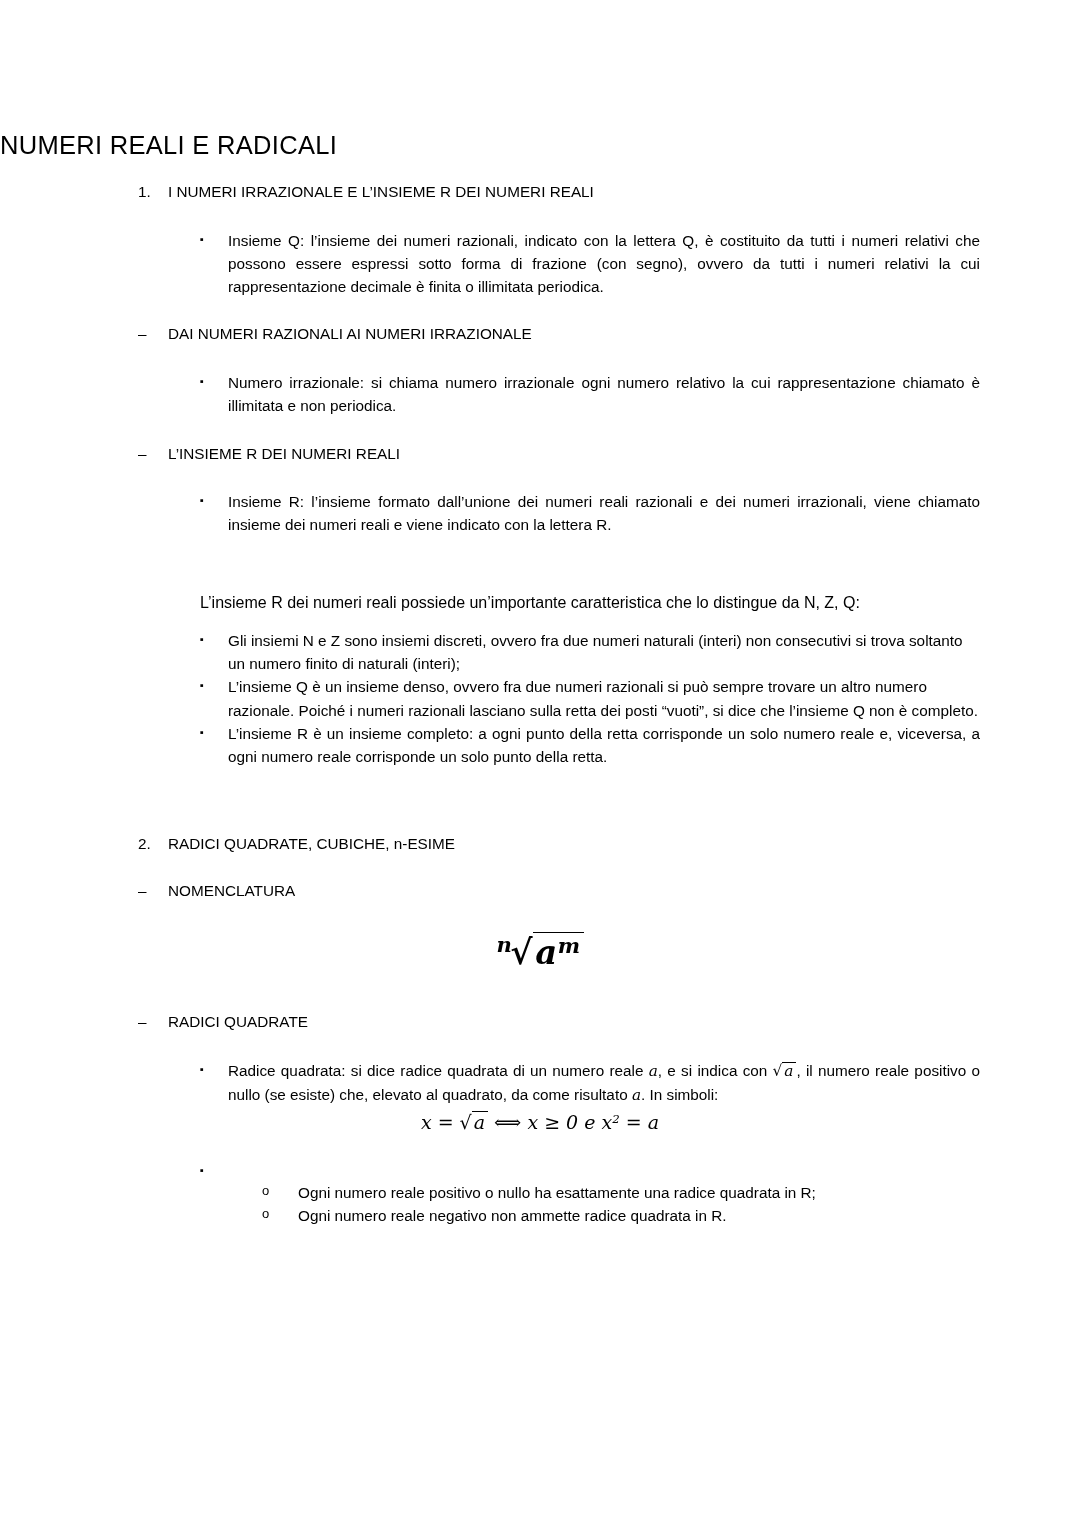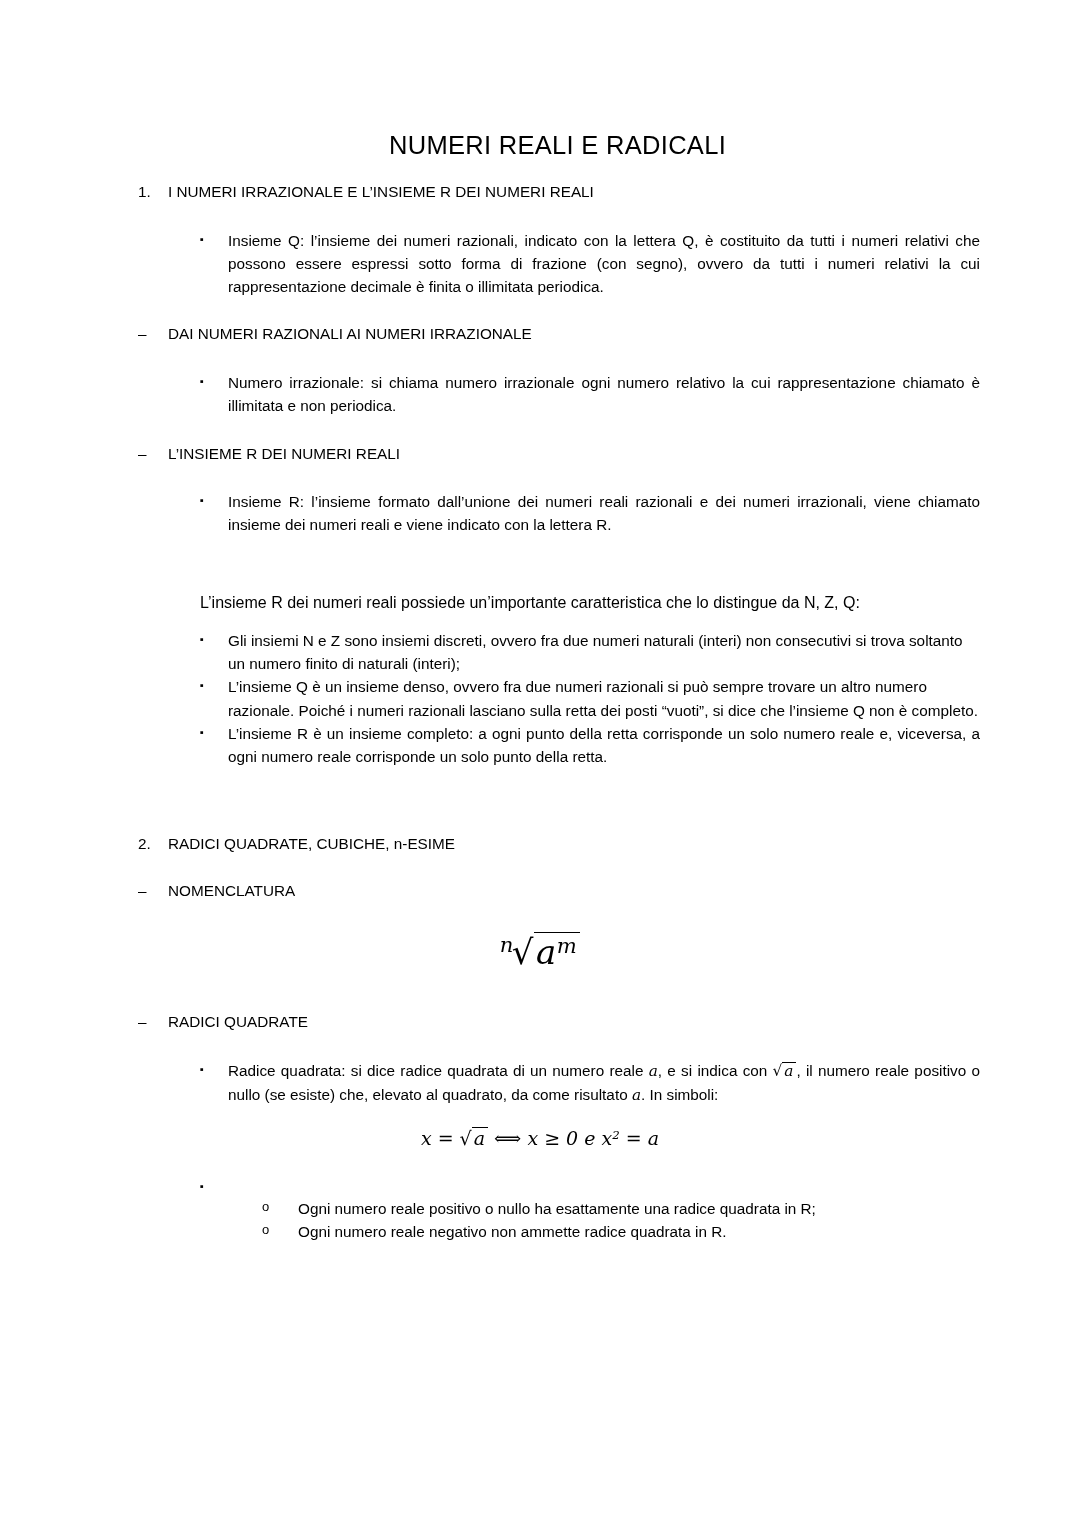--- a/index.html
+++ b/index.html
@@ -16,26 +16,25 @@
     overflow: hidden;
   }
   .page {
     width: 1080px;
     height: 1527px;
     box-sizing: border-box;
     padding: 0;
     position: relative;
   }
   .doc-title {
-    text-align: center;
+    text-align: left;
     font-size: 25.5px;
     letter-spacing: 0.3px;
     margin: 131px 0 0 0;
     font-weight: normal;
-    padding-left: 35px;
   }
   .content {
     margin-top: 22px;
     padding-left: 0;
   }
 
   
   .num-item {
     display: flex;
     margin: 0 0 0 0;
@@ -111,27 +110,28 @@
     font-family: "DejaVu Serif", serif;
     font-style: italic;
   }
   .formula-big {
     text-align: center;
     font-size: 34px;
     font-family: "DejaVu Serif", serif;
     font-style: italic;
     margin: 30px 0 0 0;
     letter-spacing: 0.5px;
+    font-weight: bold;
   }
   .formula-inline-center {
     text-align: center;
     font-size: 19px;
     font-family: "DejaVu Serif", serif;
     font-style: italic;
-    margin: 20px 0 0 0;
+    margin: 4px 0 0 0;
   }
   .radsign {
     font-style: normal;
   }
   .idx {
     font-size: 0.62em;
     vertical-align: 0.55em;
     font-style: italic;
     margin-right: -2px;
   }

